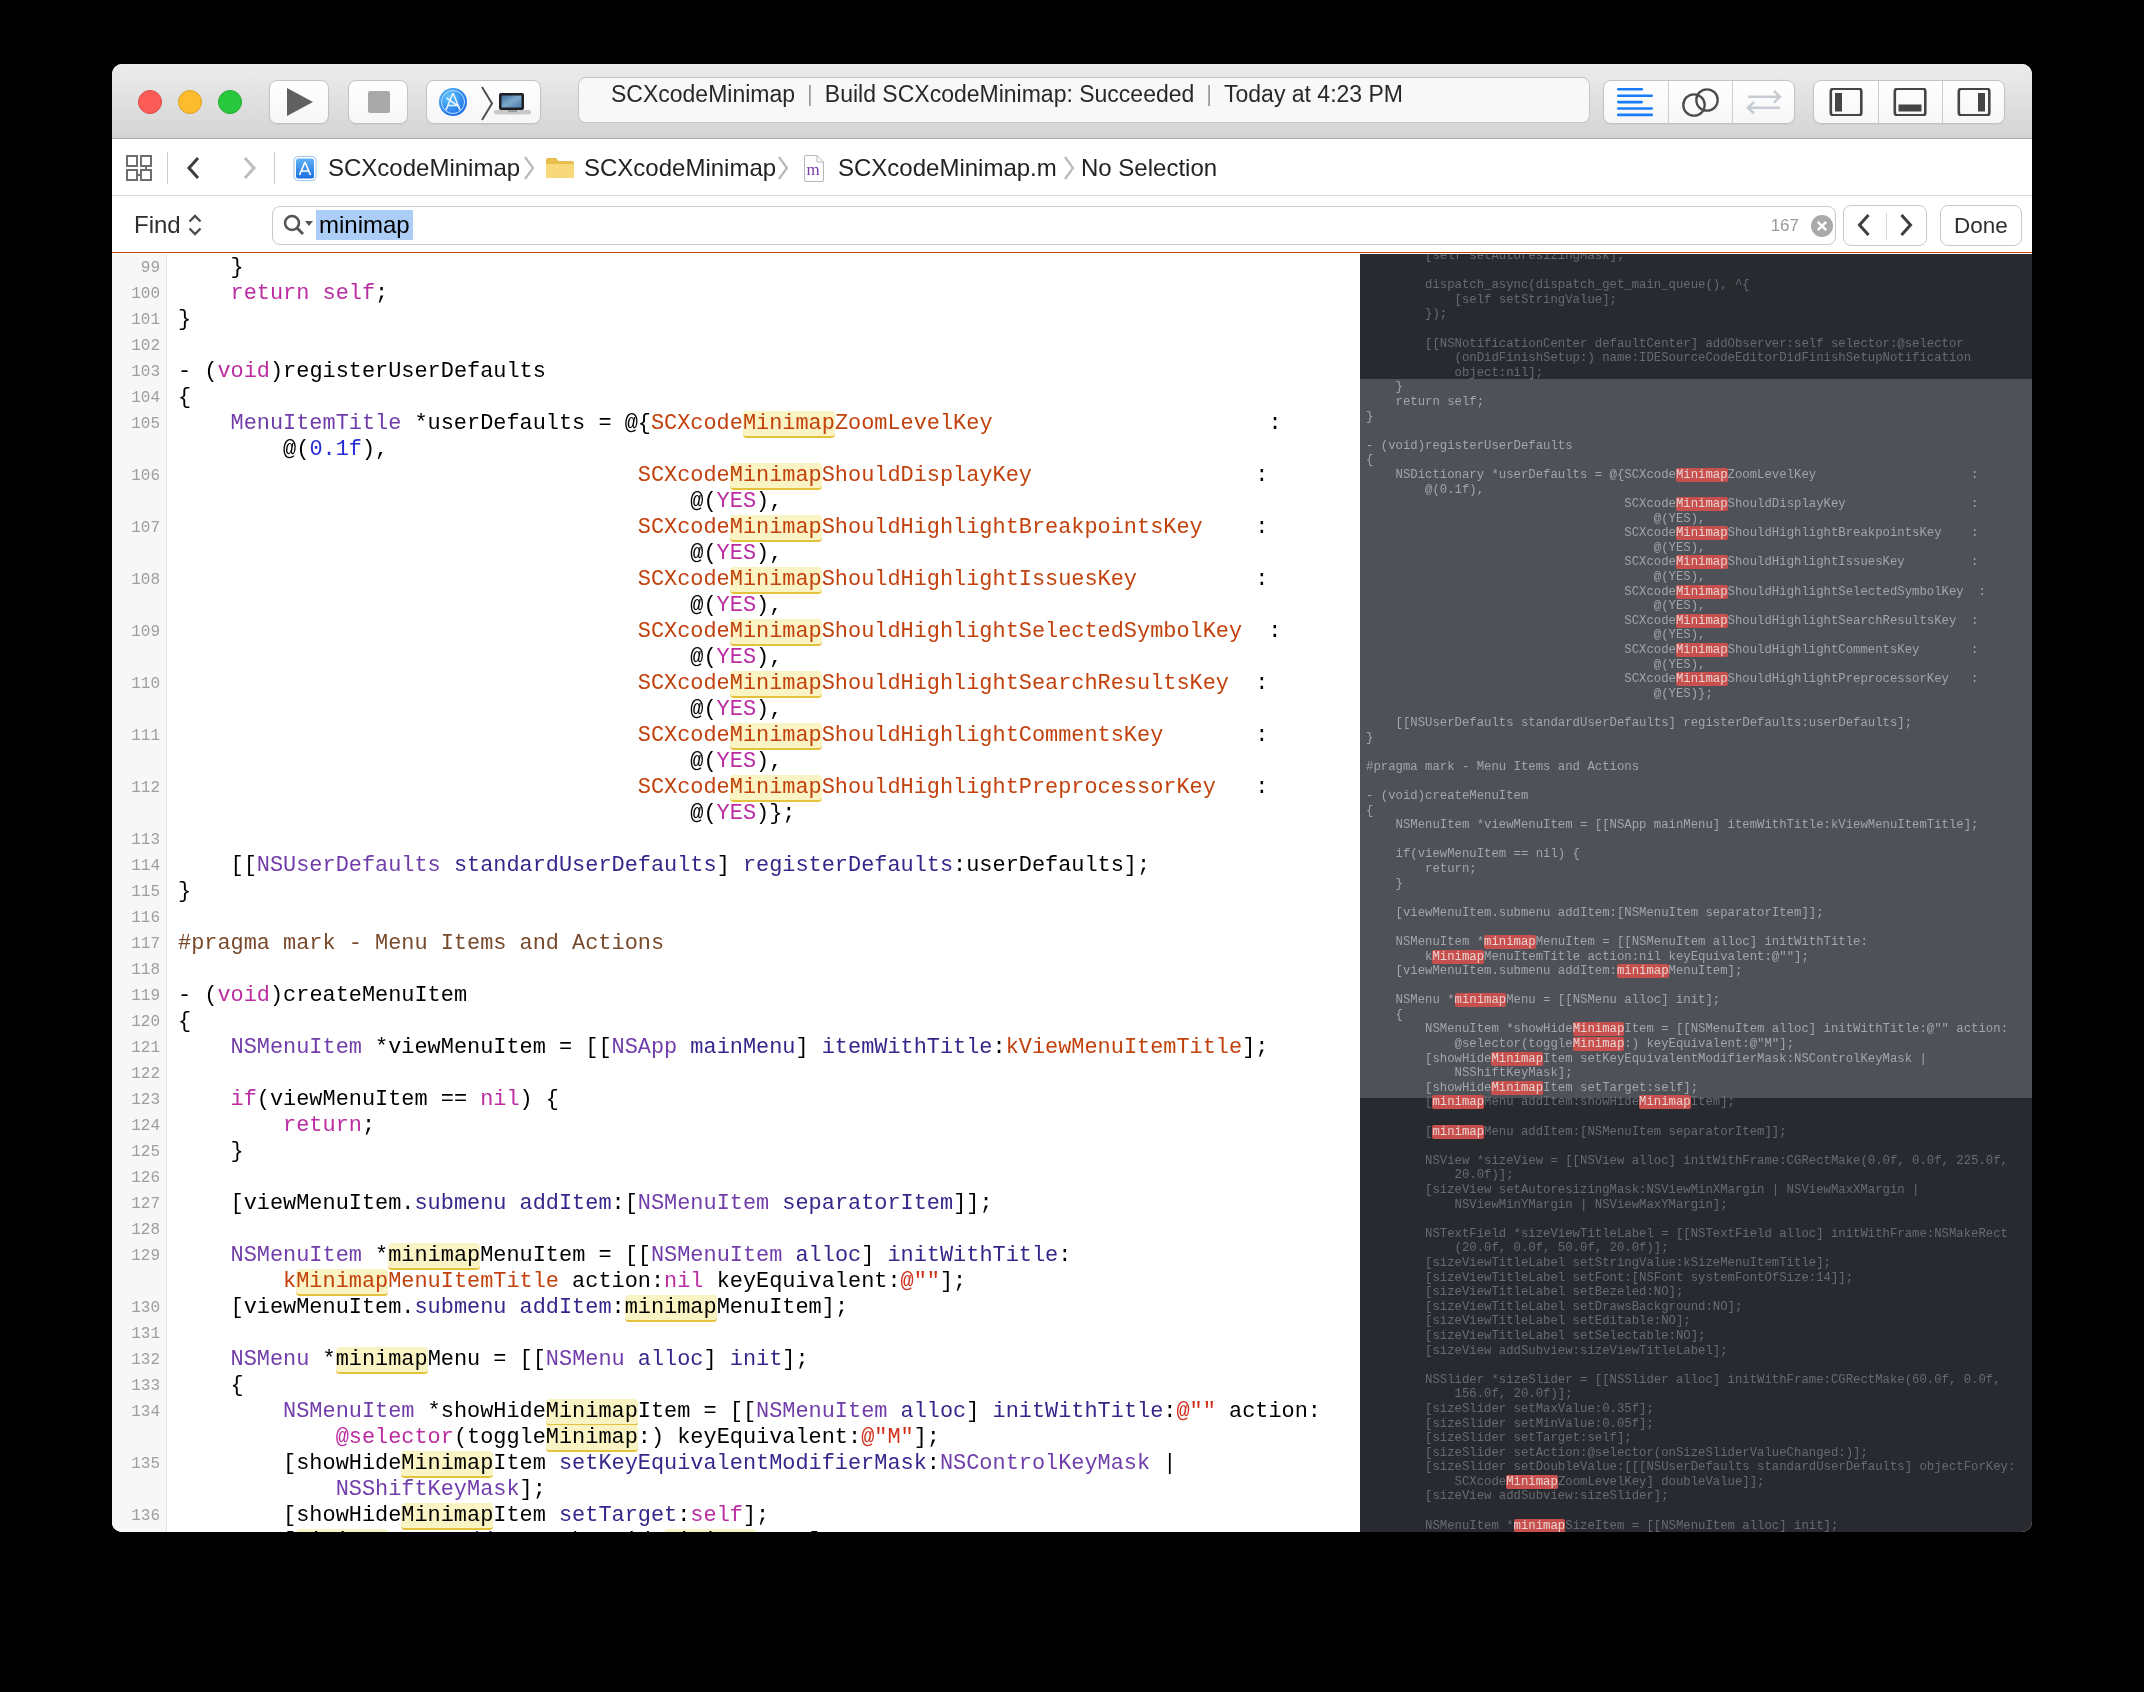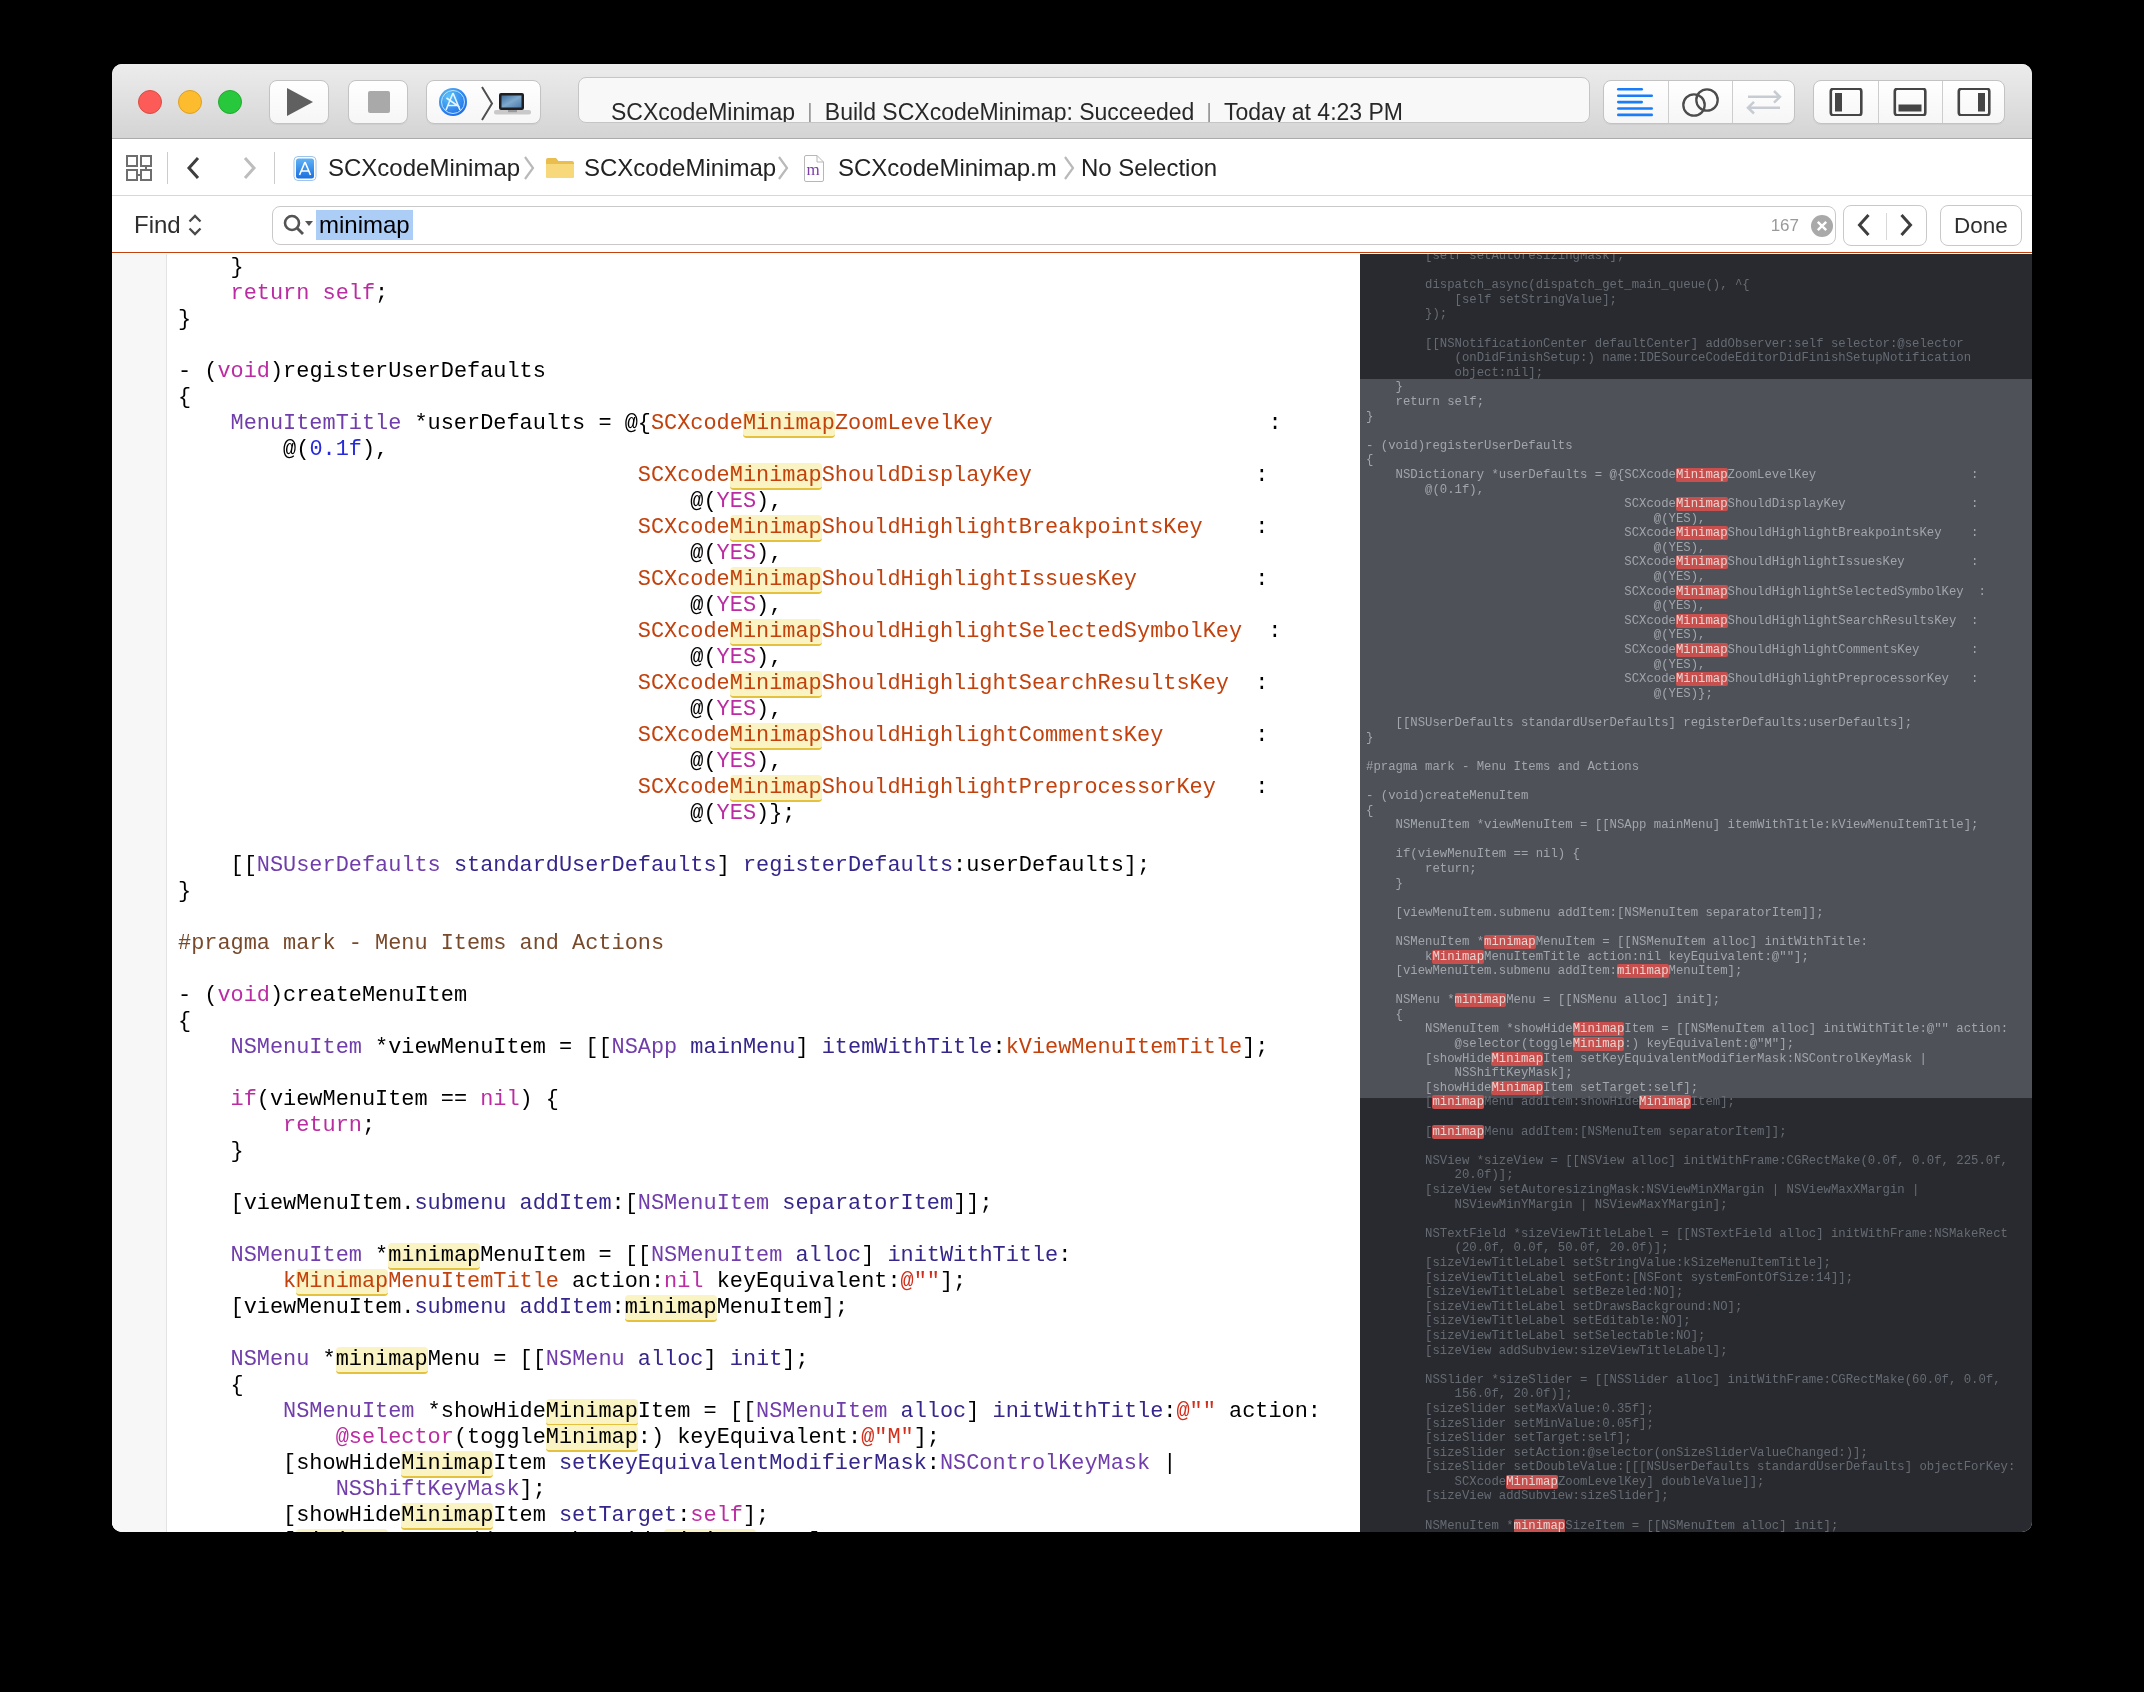--- a/index.html
+++ b/index.html
@@ -1,21 +1,21 @@
 <!DOCTYPE html>
 <html><head><meta charset="utf-8"><style>
 *{margin:0;padding:0;box-sizing:border-box}
 html,body{width:2144px;height:1692px;background:#000;font-family:"Liberation Sans",sans-serif}
 #win{position:absolute;left:112px;top:64px;width:1920px;height:1468px;border-radius:10px;overflow:hidden;background:#fff}
 
 #tb{position:absolute;left:0;top:0;width:1920px;height:75px;background:linear-gradient(#ececec,#d4d4d4);border-bottom:1px solid #ababab}
 .tl{position:absolute;top:26px;width:24px;height:24px;border-radius:50%}
 .btn{position:absolute;top:16px;height:44px;background:linear-gradient(#ffffff,#f6f6f6);border:1px solid #c3c3c3;border-radius:8px;box-shadow:0 1px 1px rgba(0,0,0,.05)}
 #activity{position:absolute;left:466px;top:13px;width:1012px;height:46px;background:#f8f8f8;border:1px solid #c5c5c5;border-radius:8px;overflow:hidden}
-#activity .txt{position:absolute;left:32px;top:18px;height:32px;display:flex;align-items:center;font-size:23px;color:#282828;white-space:pre}
+#activity .txt{position:absolute;left:32px;top:0;height:32px;display:flex;align-items:center;font-size:23px;color:#282828;white-space:pre}
 #activity .sep{color:#9a9a9a;padding:0 12px;font-size:22px}
 .seg{position:absolute;top:0;height:42px;display:flex;align-items:center;justify-content:center}
 .segline{position:absolute;top:0;width:1px;height:42px;background:#cdcdcd}
 
 #jb{position:absolute;left:0;top:76px;width:1920px;height:56px;background:#fff;border-bottom:1px solid #d7d7d7}
 #jb .crumb{position:absolute;top:0;height:56px;display:flex;align-items:center;font-size:24px;color:#222;white-space:pre}
 .vsep{position:absolute;top:12px;width:1px;height:32px;background:#ccc}
 
 #fb{position:absolute;left:0;top:133px;width:1920px;height:56px;background:#fff;border-bottom:1px solid #c2410c}
 #fb .lbl{position:absolute;left:22px;top:0;height:56px;display:flex;align-items:center;font-size:24px;color:#2e2e2e}
@@ -218,20 +218,70 @@
         </svg>
     <svg style="position:absolute;left:54px;top:7px" width="16" height="24" viewBox="0 0 16 24">
           <path d="M3.5 2 L12.5 12 L3.5 22" stroke="#3e3e3e" stroke-width="3" fill="none"></path>
         </svg>
   </div>
   <div id="done">Done</div>
  </div>
  <div id="ct">
   <div id="ed">
    <div id="gutbg"></div>
+   <pre id="nums">99
+100
+101
+102
+103
+104
+105
+
+106
+
+107
+
+108
+
+109
+
+110
+
+111
+
+112
+
+113
+114
+115
+116
+117
+118
+119
+120
+121
+122
+123
+124
+125
+126
+127
+128
+129
+
+130
+131
+132
+133
+134
+
+135
+
+136
+</pre>
    <pre id="code">    }
     <b class="k">return</b> <b class="k">self</b>;
 }
 
 - (<b class="k">void</b>)registerUserDefaults
 {
     <b class="t">MenuItemTitle</b> *userDefaults = @{<b class="c">SCXcode<i class="hl">Minimap</i>ZoomLevelKey</b>                     :
         @(<b class="n">0.1f</b>),
                                    <b class="c">SCXcode<i class="hl">Minimap</i>ShouldDisplayKey</b>                 :
                                        @(<b class="k">YES</b>),

